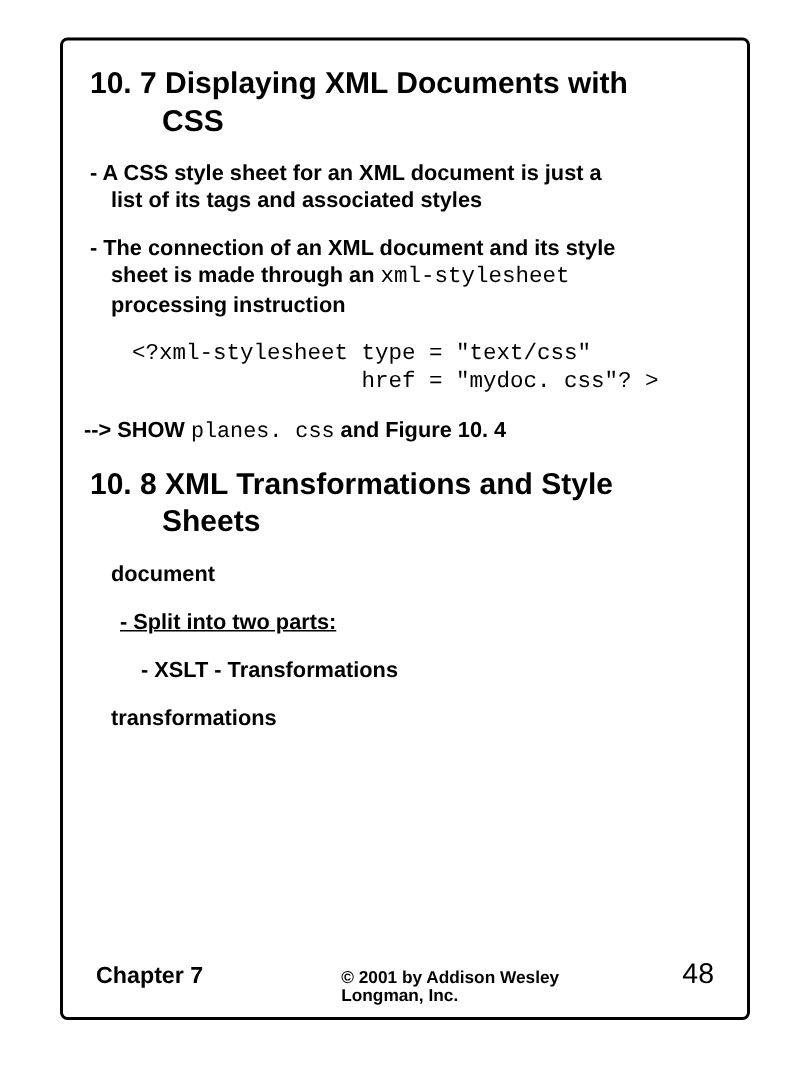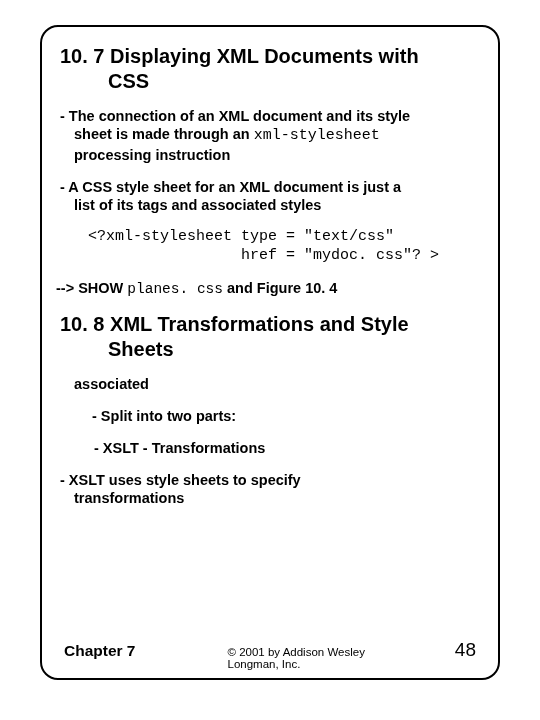--- a/index.html
+++ b/index.html
@@ -11,21 +11,21 @@
     height: 720px;
     position: relative;
   }
   .slide {
     position: absolute;
     left: 40px;
     top: 25px;
     width: 460px;
     height: 655px;
     border: 2.5px solid #000;
-    border-radius: 18px;
+    border-radius: 5px;
     box-sizing: border-box;
     padding: 18px 18px 10px 18px;
   }
   .section-title {
     font-weight: bold;
     font-size: 20px;
     line-height: 1.15;
     margin-bottom: 14px;
   }
   .section-title .rest-indent { display: block; margin-left: 48px; margin-top: 2px; }
@@ -48,90 +48,89 @@
     margin: 4px 0 14px 28px;
     line-height: 1.25;
   }
   .show-line {
     font-weight: bold;
     font-size: 14.5px;
     margin-bottom: 16px;
     margin-left: -4px;
   }
   .show-line .code { font-family: "Courier New", Courier, monospace; font-weight: normal; }
-  .sub1 { margin-left: 32px; }
+  .sub1 { margin-left: 20px; text-decoration: underline; }
   .sub2 { margin-left: 34px; }
   .footer {
     position: absolute;
     bottom: 8px;
     left: 0;
     width: 100%;
     padding: 0 22px 0 22px;
     box-sizing: border-box;
     display: flex;
     align-items: baseline;
     font-size: 14px;
     gap: 42px;
   }
   .footer .chap { font-weight: bold; font-size: 15.5px; margin-right: 14px; }
-  .footer .copy { font-weight: normal; font-size: 11.5px; flex: 1; padding-left: 36px; }
+  .footer .copy { font-weight: bold; font-size: 11.5px; flex: 1; padding-left: 36px; }
   .footer .page { font-size: 19px; margin-left: 12px; }
 </style>
 </head>
 <body>
 
 <div class="slide">
 
   <div class="section-title">
     <span>10. 7</span>
     <span>Displaying XML Documents with</span>
     <span class="rest-indent">CSS</span>
   </div>
 
   <div class="bullet">
+    <span>- A CSS style sheet for an XML document is just a</span>
+    <span class="indent">list of its tags and associated styles</span>
+  </div>
+
+  <div class="bullet">
     <span>- The connection of an XML document and its style</span>
     <span class="indent">
       <span>sheet is made through an </span><span class="inline-code">xml-stylesheet</span>
     </span>
     <span class="indent">processing instruction</span>
-  </div>
-
-  <div class="bullet">
-    <span>- A CSS style sheet for an XML document is just a</span>
-    <span class="indent">list of its tags and associated styles</span>
   </div>
 
   <div class="code-block"><span>&lt;?xml-stylesheet type = "text/css"</span>
 <span>                 href = "mydoc. css"? &gt;</span></div>
 
   <div class="show-line">
     <span>--&gt; SHOW </span><span class="code">planes. css</span><span> and Figure 10. 4</span>
   </div>
 
   <div class="section-title">
     <span>10. 8</span>
     <span>XML Transformations and Style</span>
     <span class="rest-indent">Sheets</span>
   </div>
 
   <div class="bullet">
-    <span class="indent">associated</span>
+    <span class="indent">document</span>
   </div>
 
   <div class="bullet sub1">
     <span>- Split into two parts:</span>
   </div>
 
   <div class="bullet sub2">
     <span>- XSLT - Transformations</span>
   </div>
 
 
   <div class="bullet">
-    <span>- XSLT uses style sheets to specify</span>
     <span class="indent">transformations</span>
   </div>
 
   <div class="footer">
     <span class="chap">Chapter 7</span>
     <span class="copy">© 2001 by Addison Wesley Longman, Inc.</span>
     <span class="page">48</span>
   </div>
 
 </div>

